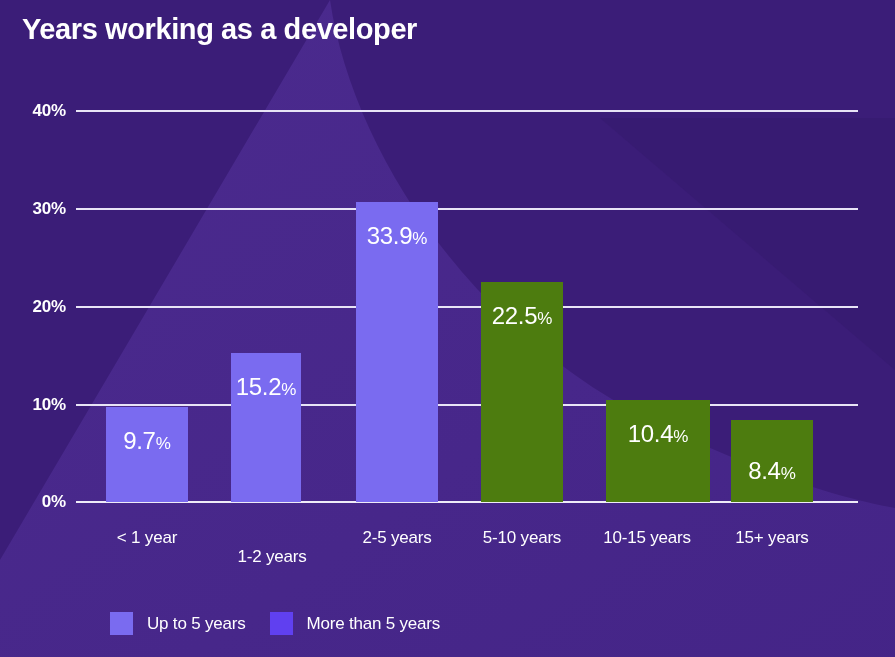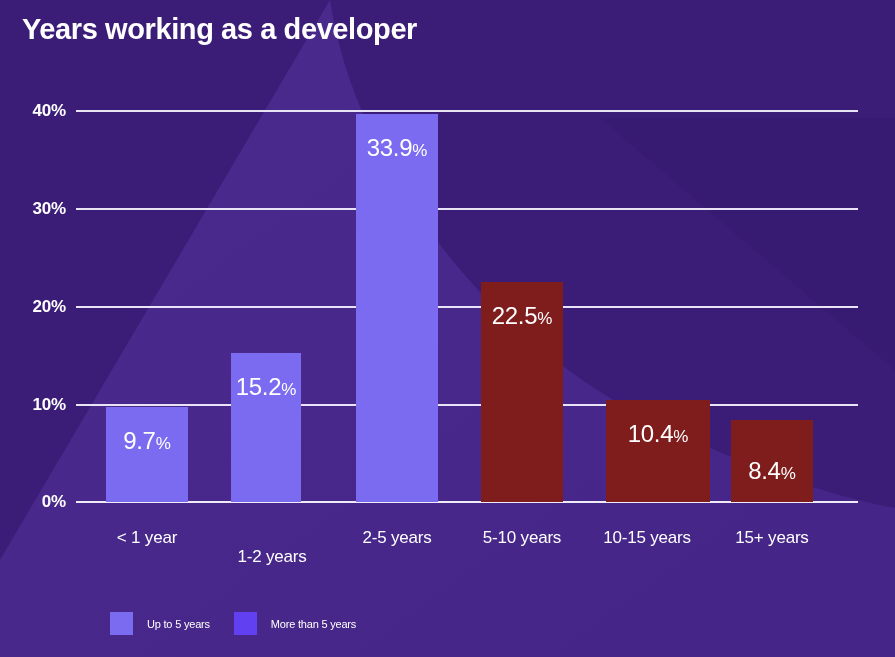--- a/index.html
+++ b/index.html
@@ -73,21 +73,21 @@
     font-weight: bold;
     color: #ffffff;
     letter-spacing: -0.2px;
   }
 
   .bar {
     position: absolute;
     bottom: 155px;          
   }
   .bar.series-a { background: #7a6bf0; }
-  .bar.series-b { background: #7f1d1d; }
+  .bar.series-b { background: #4d7c0f; }
 
   .bar-value {
     position: absolute;
     left: 0;
     width: 100%;
     text-align: center;
     color: #ffffff;
     white-space: nowrap;
     font-size: 24px;
     letter-spacing: -0.3px;
@@ -121,21 +121,21 @@
     display: flex;
     align-items: center;
   }
   .legend-swatch {
     width: 23px;
     height: 23px;
     flex: none;
   }
   .legend-label {
     margin-left: 14px;
-    font-size: 11px;
+    font-size: 17px;
     color: #ffffff;
     letter-spacing: -0.2px;
     white-space: nowrap;
     text-align: right;
   }
   .legend-item + .legend-item {
   }
 </style>
 </head>
 <body>
@@ -172,21 +172,21 @@
         <span>9.7</span><span class="pct">%</span>
       </div>
     </div>
 
     <div class="bar series-a" style="left:231px; width:70px; height:149px;">
       <div class="bar-value" style="top:22px;">
         <span>15.2</span><span class="pct">%</span>
       </div>
     </div>
 
-    <div class="bar series-a" style="left:356px; width:82px; height:388px;">
+    <div class="bar series-a" style="left:356px; width:82px; height:300px;">
       <div class="bar-value" style="top:22px;">
         <span>33.9</span><span class="pct">%</span>
       </div>
     </div>
 
     <div class="bar series-b" style="left:481px; width:82px; height:220px;">
       <div class="bar-value" style="top:22px;">
         <span>22.5</span><span class="pct">%</span>
       </div>
     </div>

